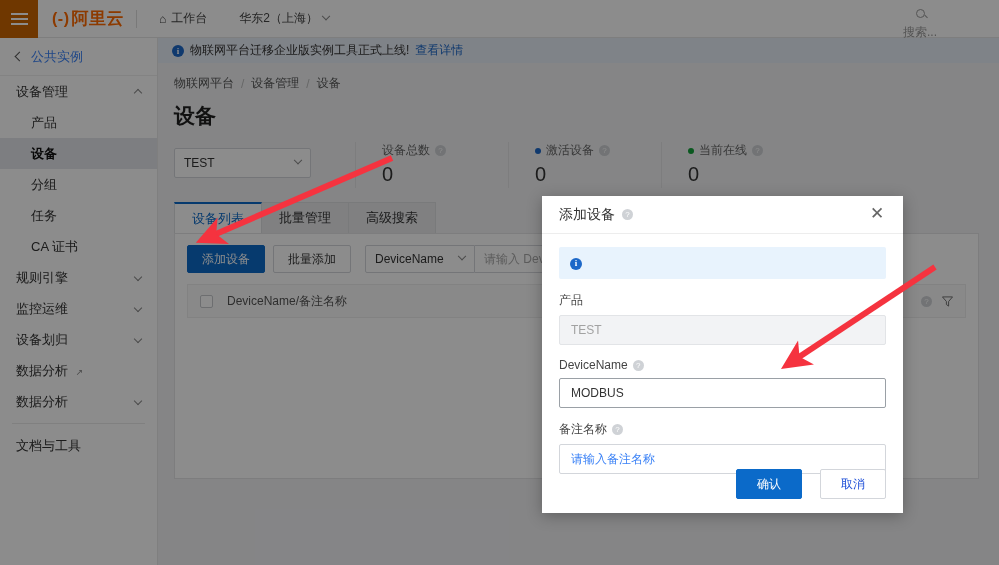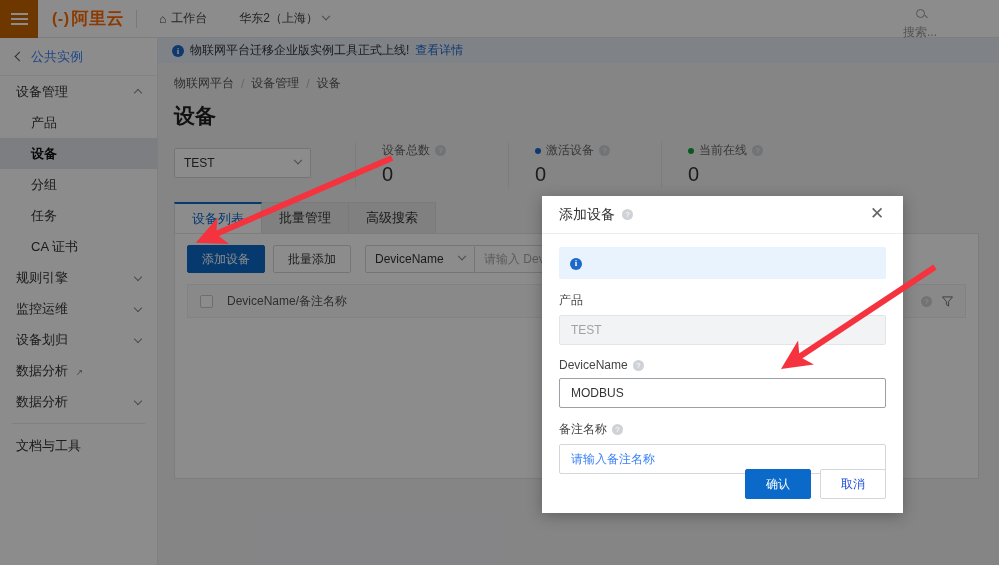--- a/index.html
+++ b/index.html
@@ -211,21 +211,21 @@
   .finput{
     height:30px; border:1px solid #d3d6db; border-radius:2px; background:#fff;
     display:flex; align-items:center; padding:0 11px; font-size:12px; color:#333;
     cursor:text;
   }
   .finput.disabled{ background:#f2f3f5; border-color:#e2e4e7; color:#a2a2a2; cursor:not-allowed; }
   .finput.ph{ color:#3b82f6; }
   .finput.focusish{ border-color:#9aa0a6; }
   #modal-footer{
     position:absolute; left:0; right:0; bottom:0; height:58px;
-    display:flex; align-items:center; justify-content:flex-end; gap:9px;
+    display:flex; align-items:center; justify-content:flex-end; gap:18px;
     padding:0 17px;
   }
   .mbtn{
     height:30px; padding:0 20px; font-size:12px; display:flex; align-items:center;
     justify-content:center; border-radius:2px; cursor:pointer;
   }
   .mbtn.ok{ background:#0b6ac9; color:#fff; border:1px solid #0b6ac9; }
   .mbtn.cancel{ background:#fff; color:#1d4ed8; border:1px solid #d3d6db; }
 
   #arrows{

